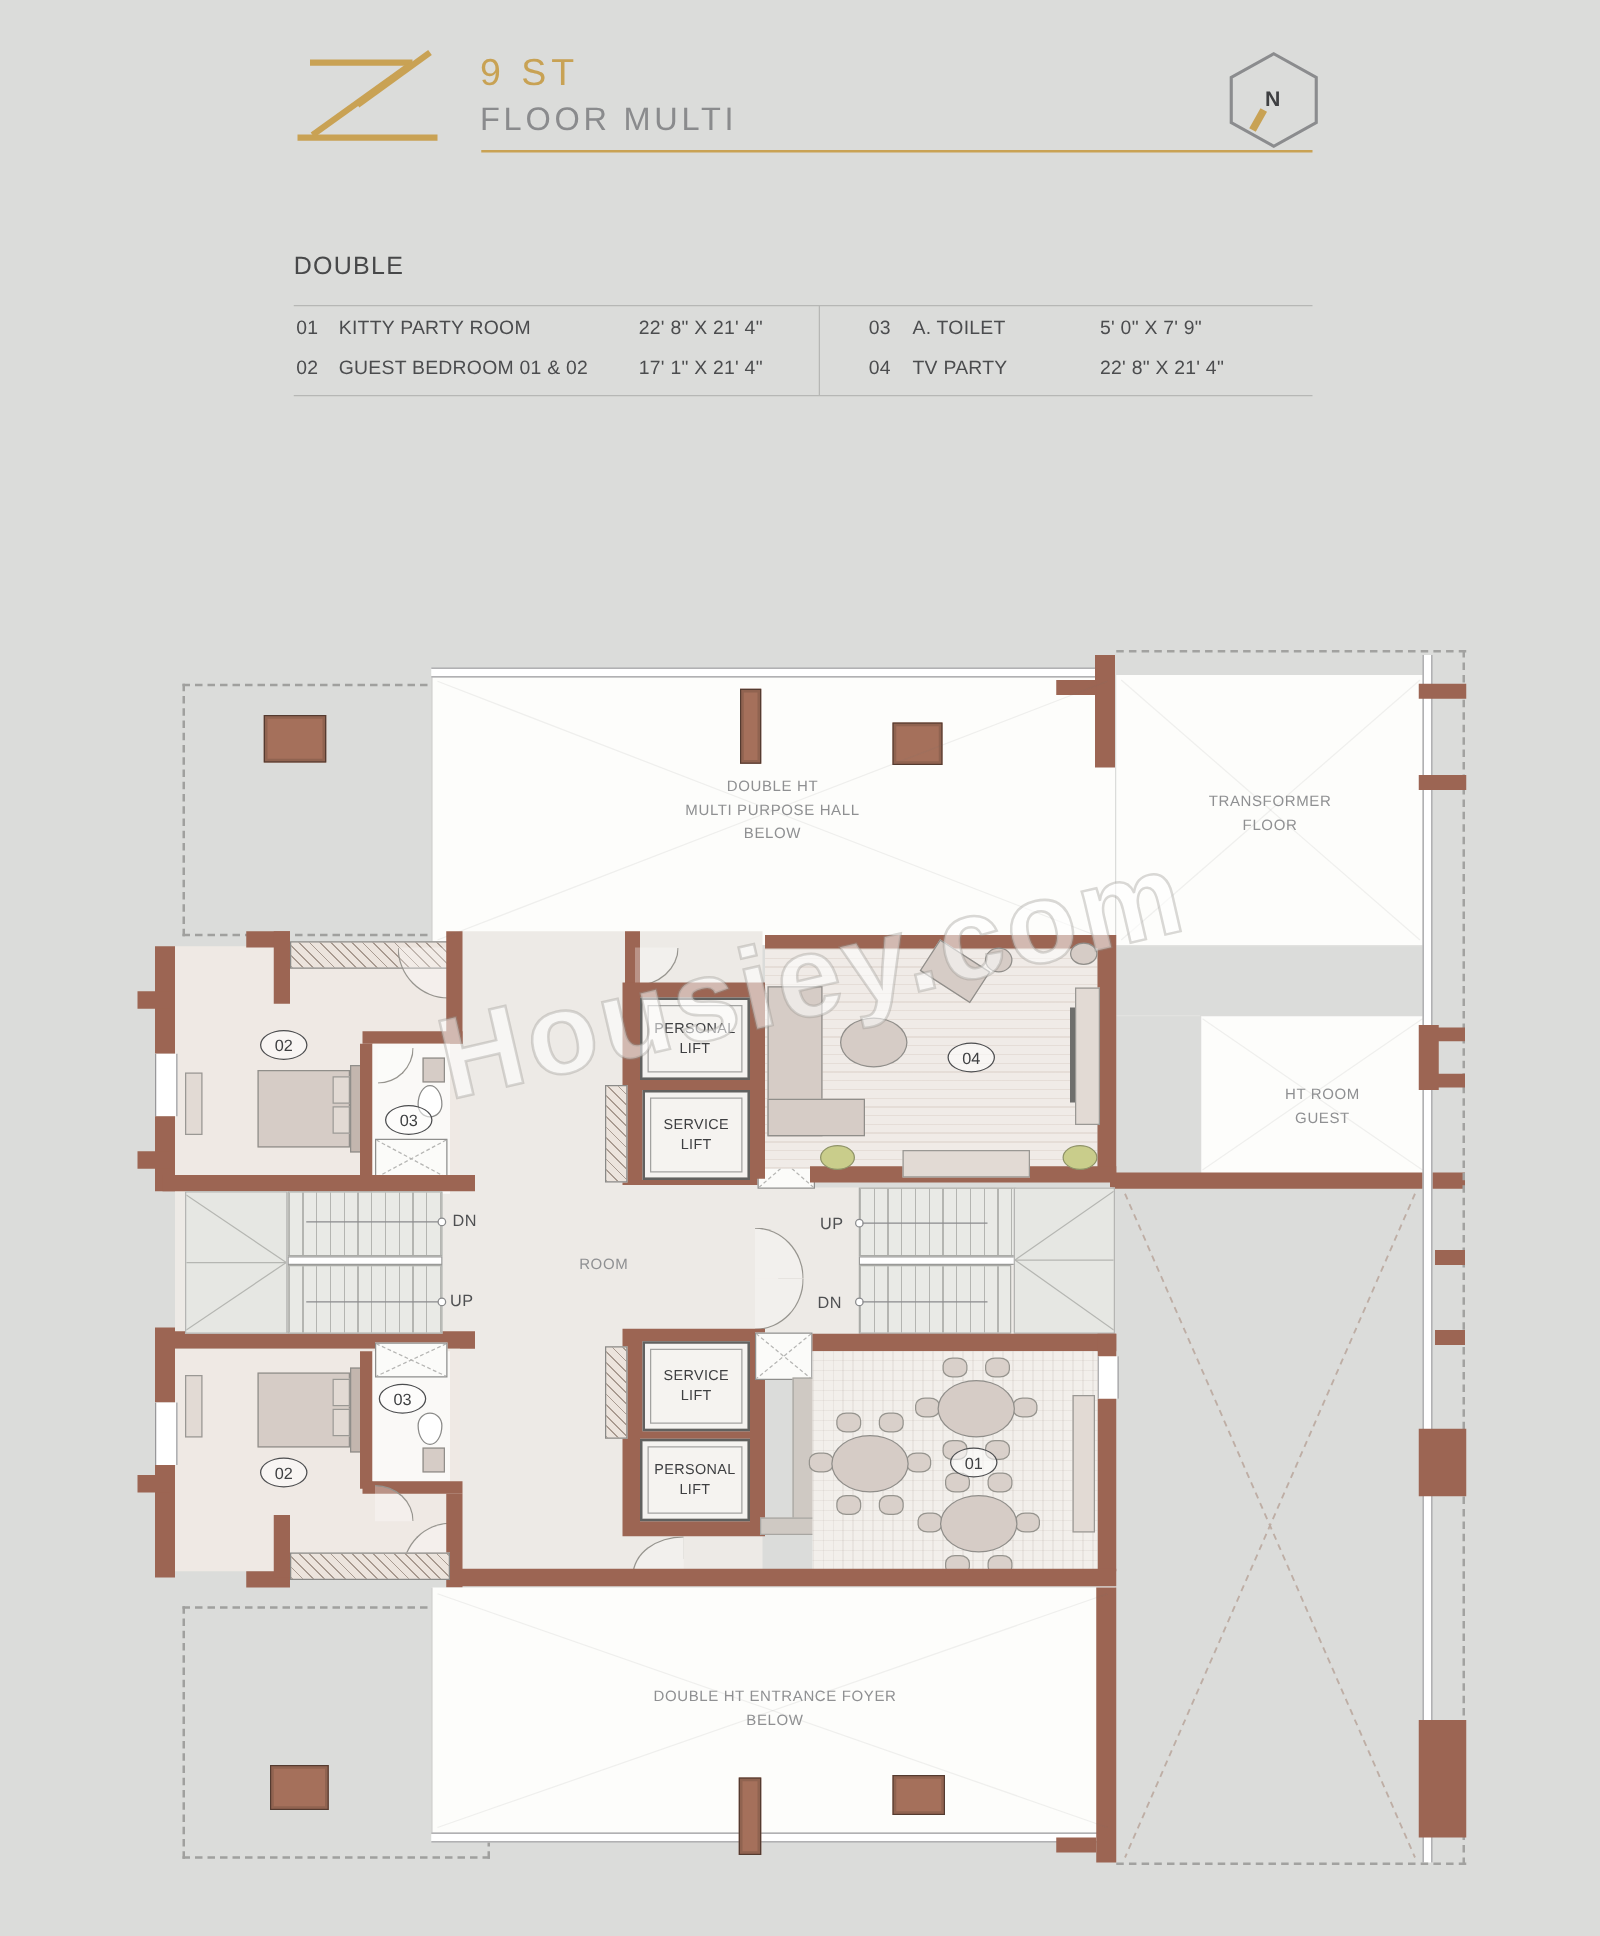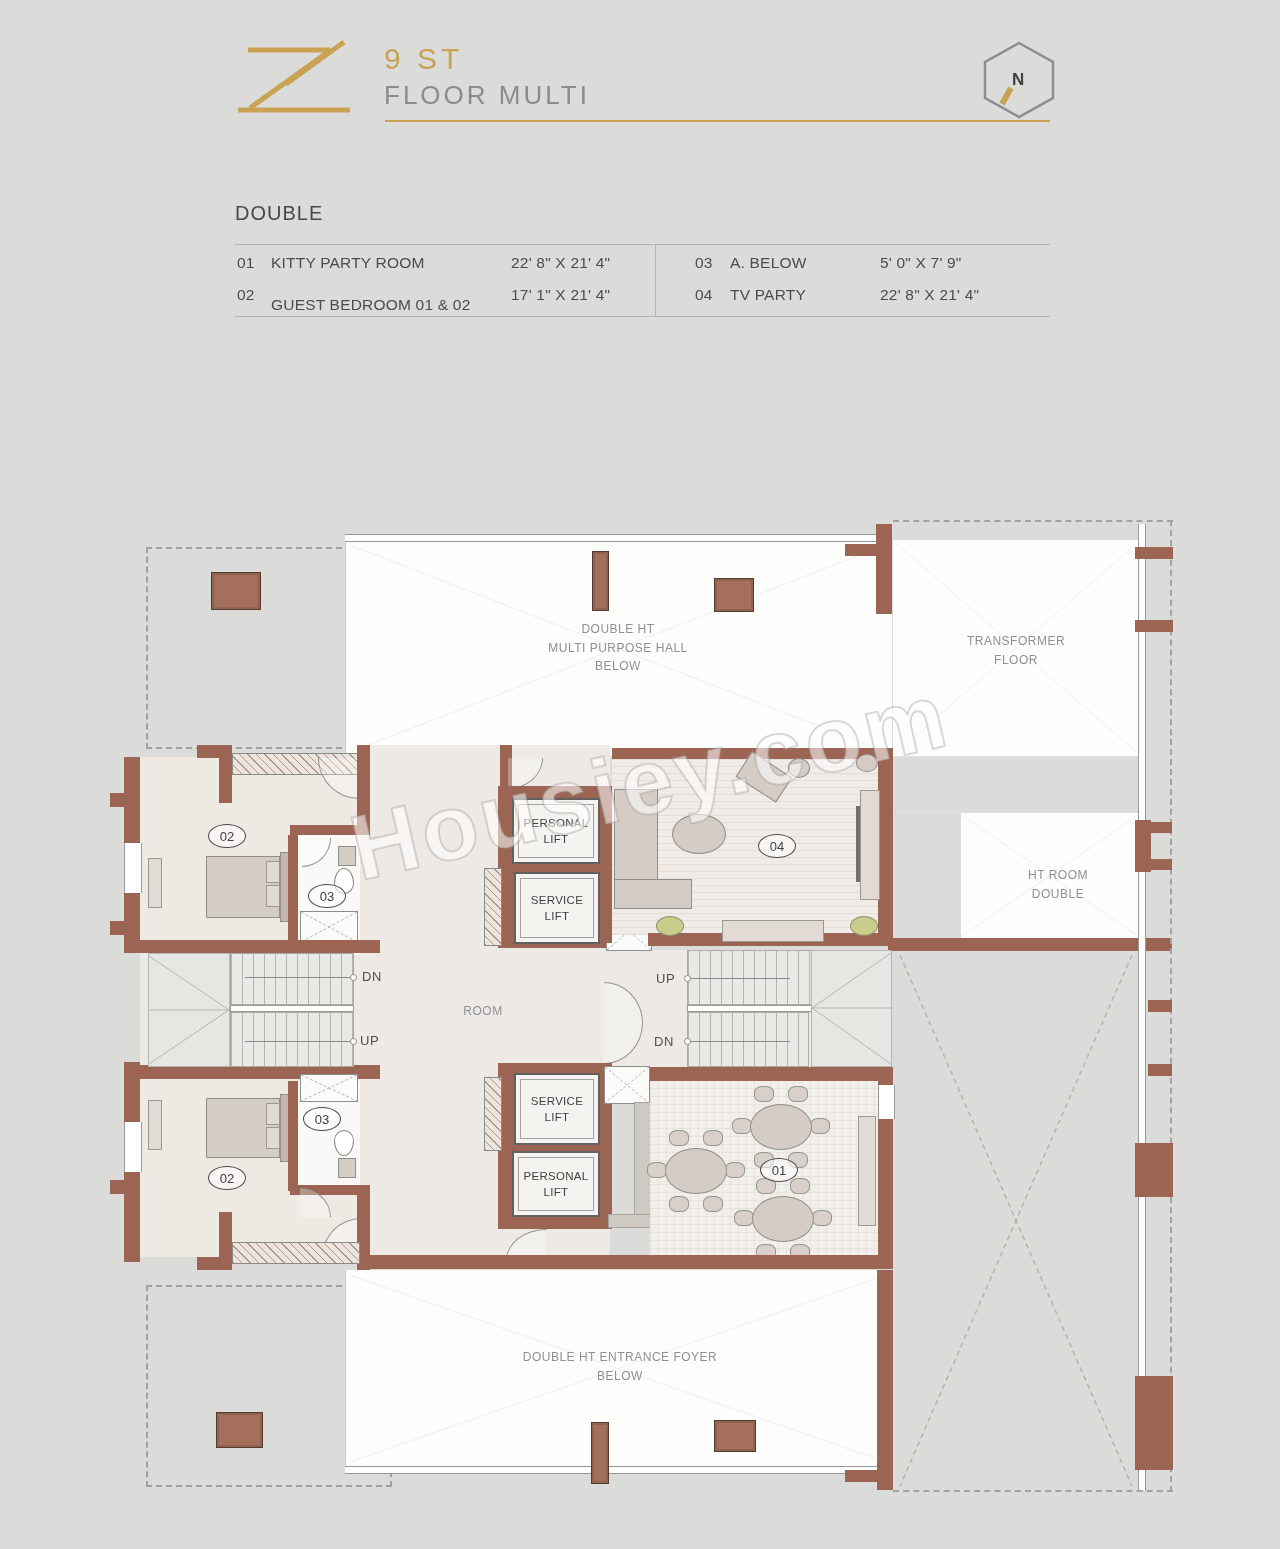--- a/index.html
+++ b/index.html
@@ -84,25 +84,25 @@
     <div class="head">DOUBLE</div>
     <div class="rule" style="top:42px;"></div>
     <div class="rule" style="top:114px;"></div>
     <div class="vdiv"></div>
 
     <div class="lg" style="left:2px;top:52px;">01</div>
     <div class="lg" style="left:36px;top:52px;">KITTY PARTY ROOM</div>
     <div class="lg" style="left:276px;top:52px;">22' 8" X 21' 4"</div>
 
     <div class="lg" style="left:2px;top:84px;">02</div>
-    <div class="lg" style="left:36px;top:94px;">GUEST BEDROOM 01 &amp; 02</div>
+    <div class="lg" style="left:36px;top:84px;">GUEST BEDROOM 01 &amp; 02</div>
     <div class="lg" style="left:276px;top:84px;">17' 1" X 21' 4"</div>
 
     <div class="lg" style="left:460px;top:52px;">03</div>
-    <div class="lg" style="left:495px;top:52px;">A. BELOW</div>
+    <div class="lg" style="left:495px;top:52px;">A. TOILET</div>
     <div class="lg" style="left:645px;top:52px;">5' 0" X 7' 9"</div>
 
     <div class="lg" style="left:460px;top:84px;">04</div>
     <div class="lg" style="left:495px;top:84px;">TV PARTY</div>
     <div class="lg" style="left:645px;top:84px;">22' 8" X 21' 4"</div>
   </div>
 
   <div class="abs" style="left:0;top:0;width:1280px;height:1549px;">
 
     <div class="dashed" style="left:146px;top:547px;width:242px;height:198px;"></div>
@@ -356,19 +356,19 @@
           <line x1="1132" y1="955" x2="900" y2="1486"></line>
       </g>
     </svg>
 
     <div class="plan-label" style="left:488px;top:620px;width:260px;">DOUBLE HT
 MULTI PURPOSE HALL
 BELOW</div>
     <div class="plan-label" style="left:941px;top:632px;width:150px;">TRANSFORMER
 FLOOR</div>
     <div class="plan-label" style="left:993px;top:866px;width:130px;">HT ROOM
-DOUBLE</div>
+GUEST</div>
     <div class="plan-label" style="left:470px;top:1348px;width:300px;">DOUBLE HT ENTRANCE FOYER
 BELOW</div>
 
     <div class="watermark">Housiey.com</div>
   </div>
 </div>
 
 </body></html>

